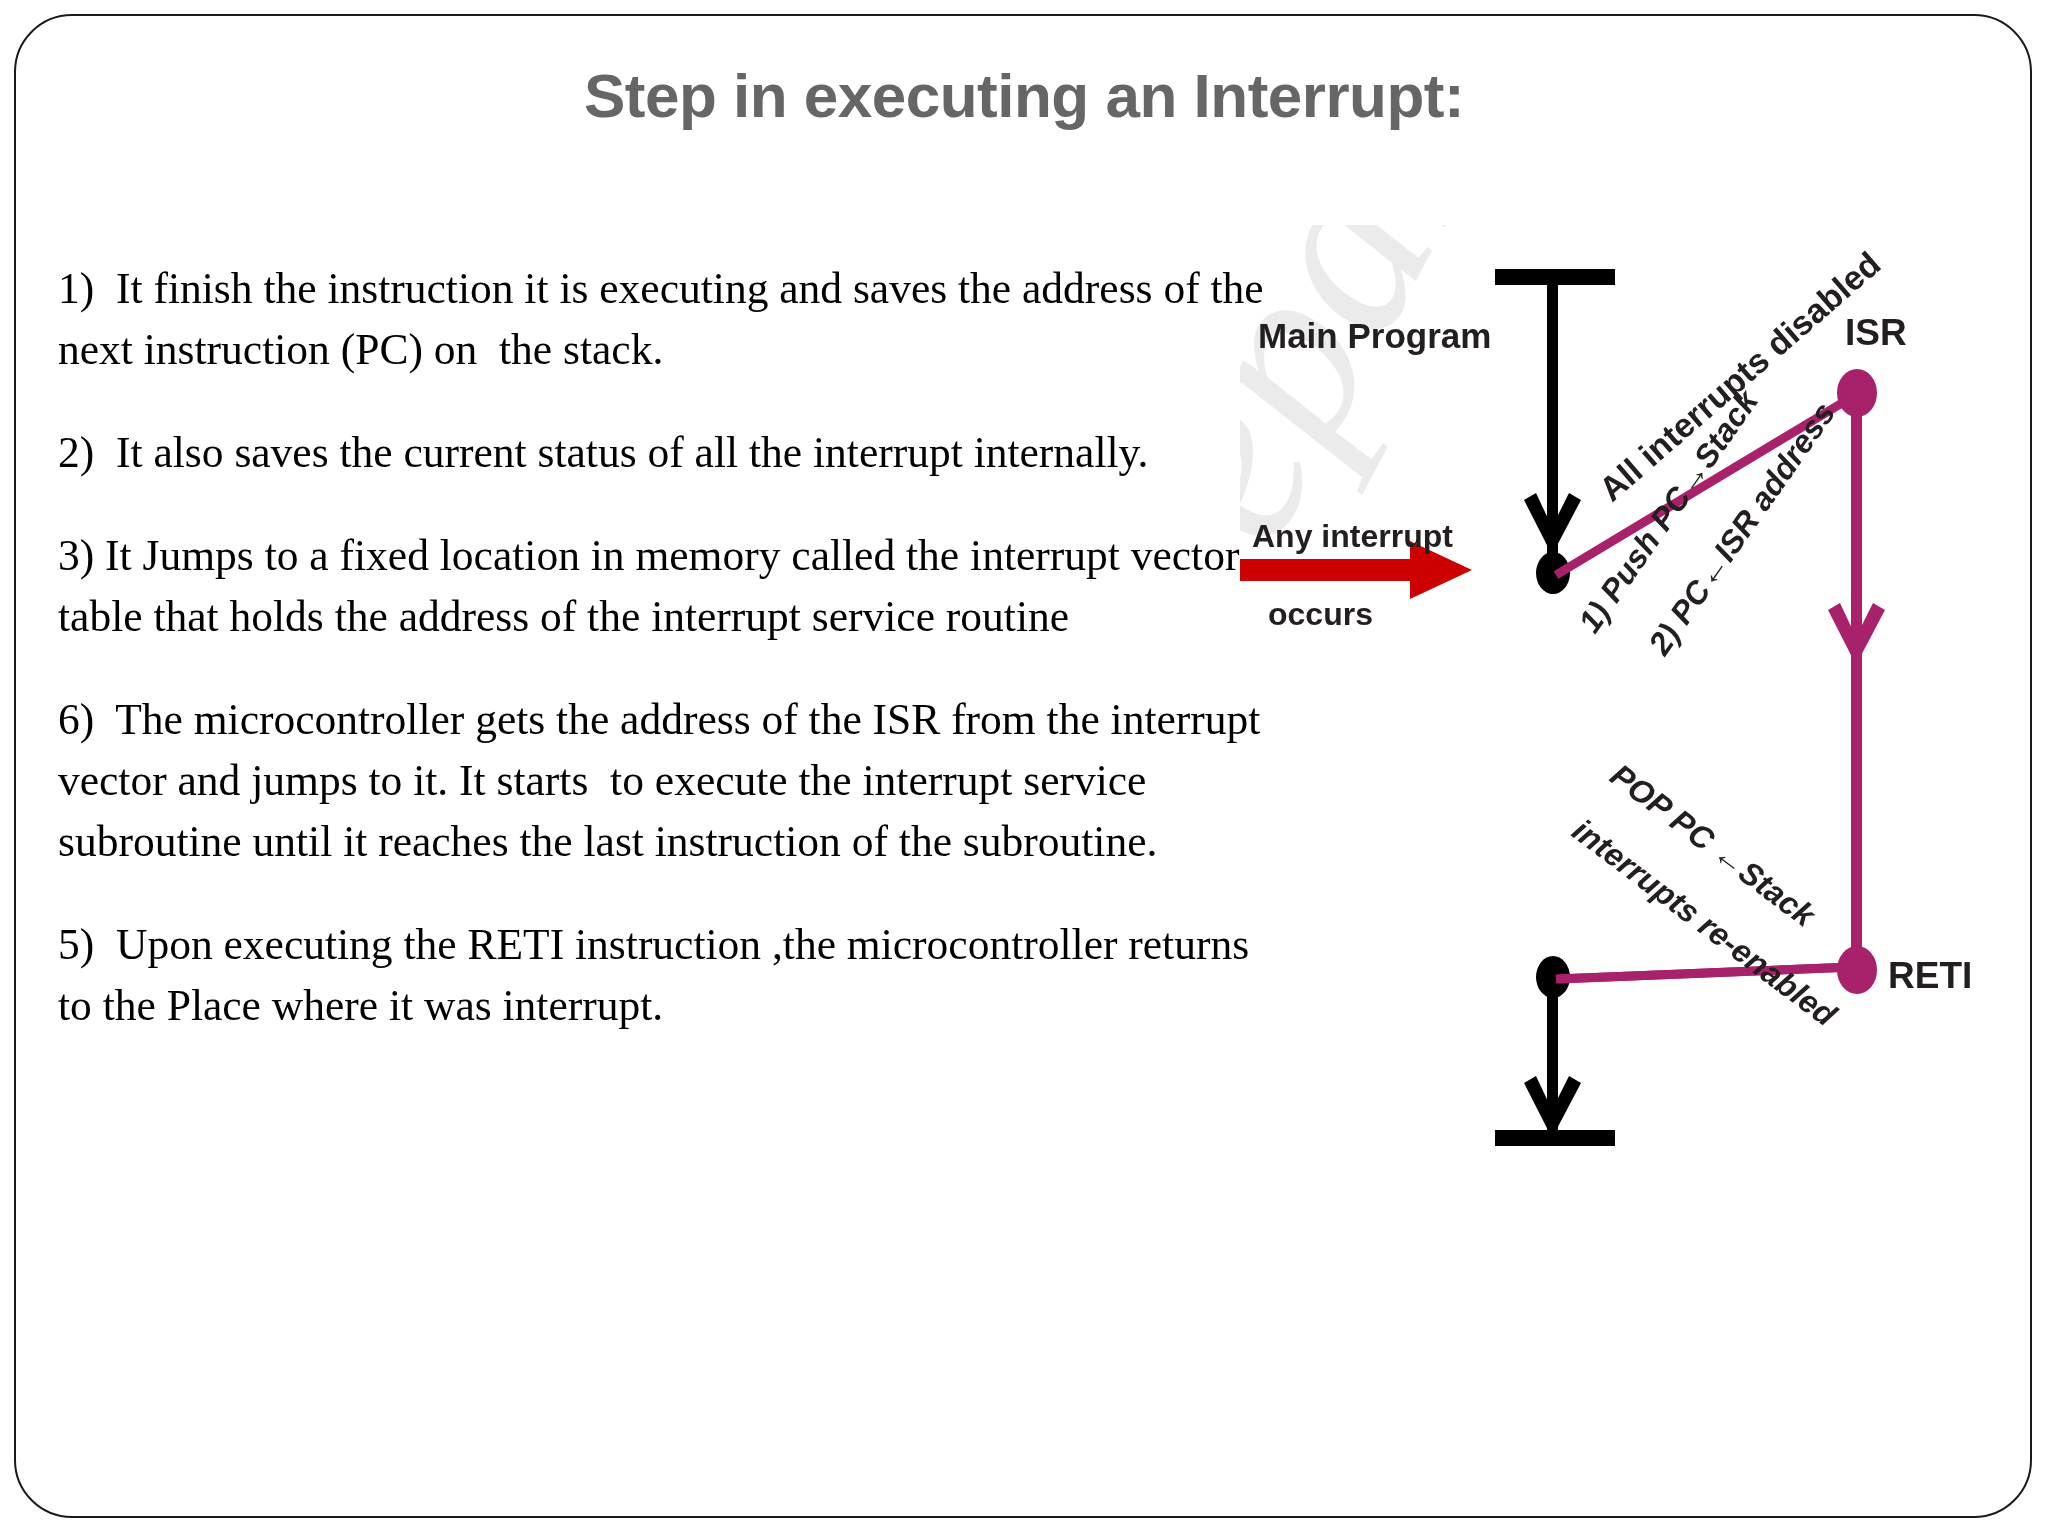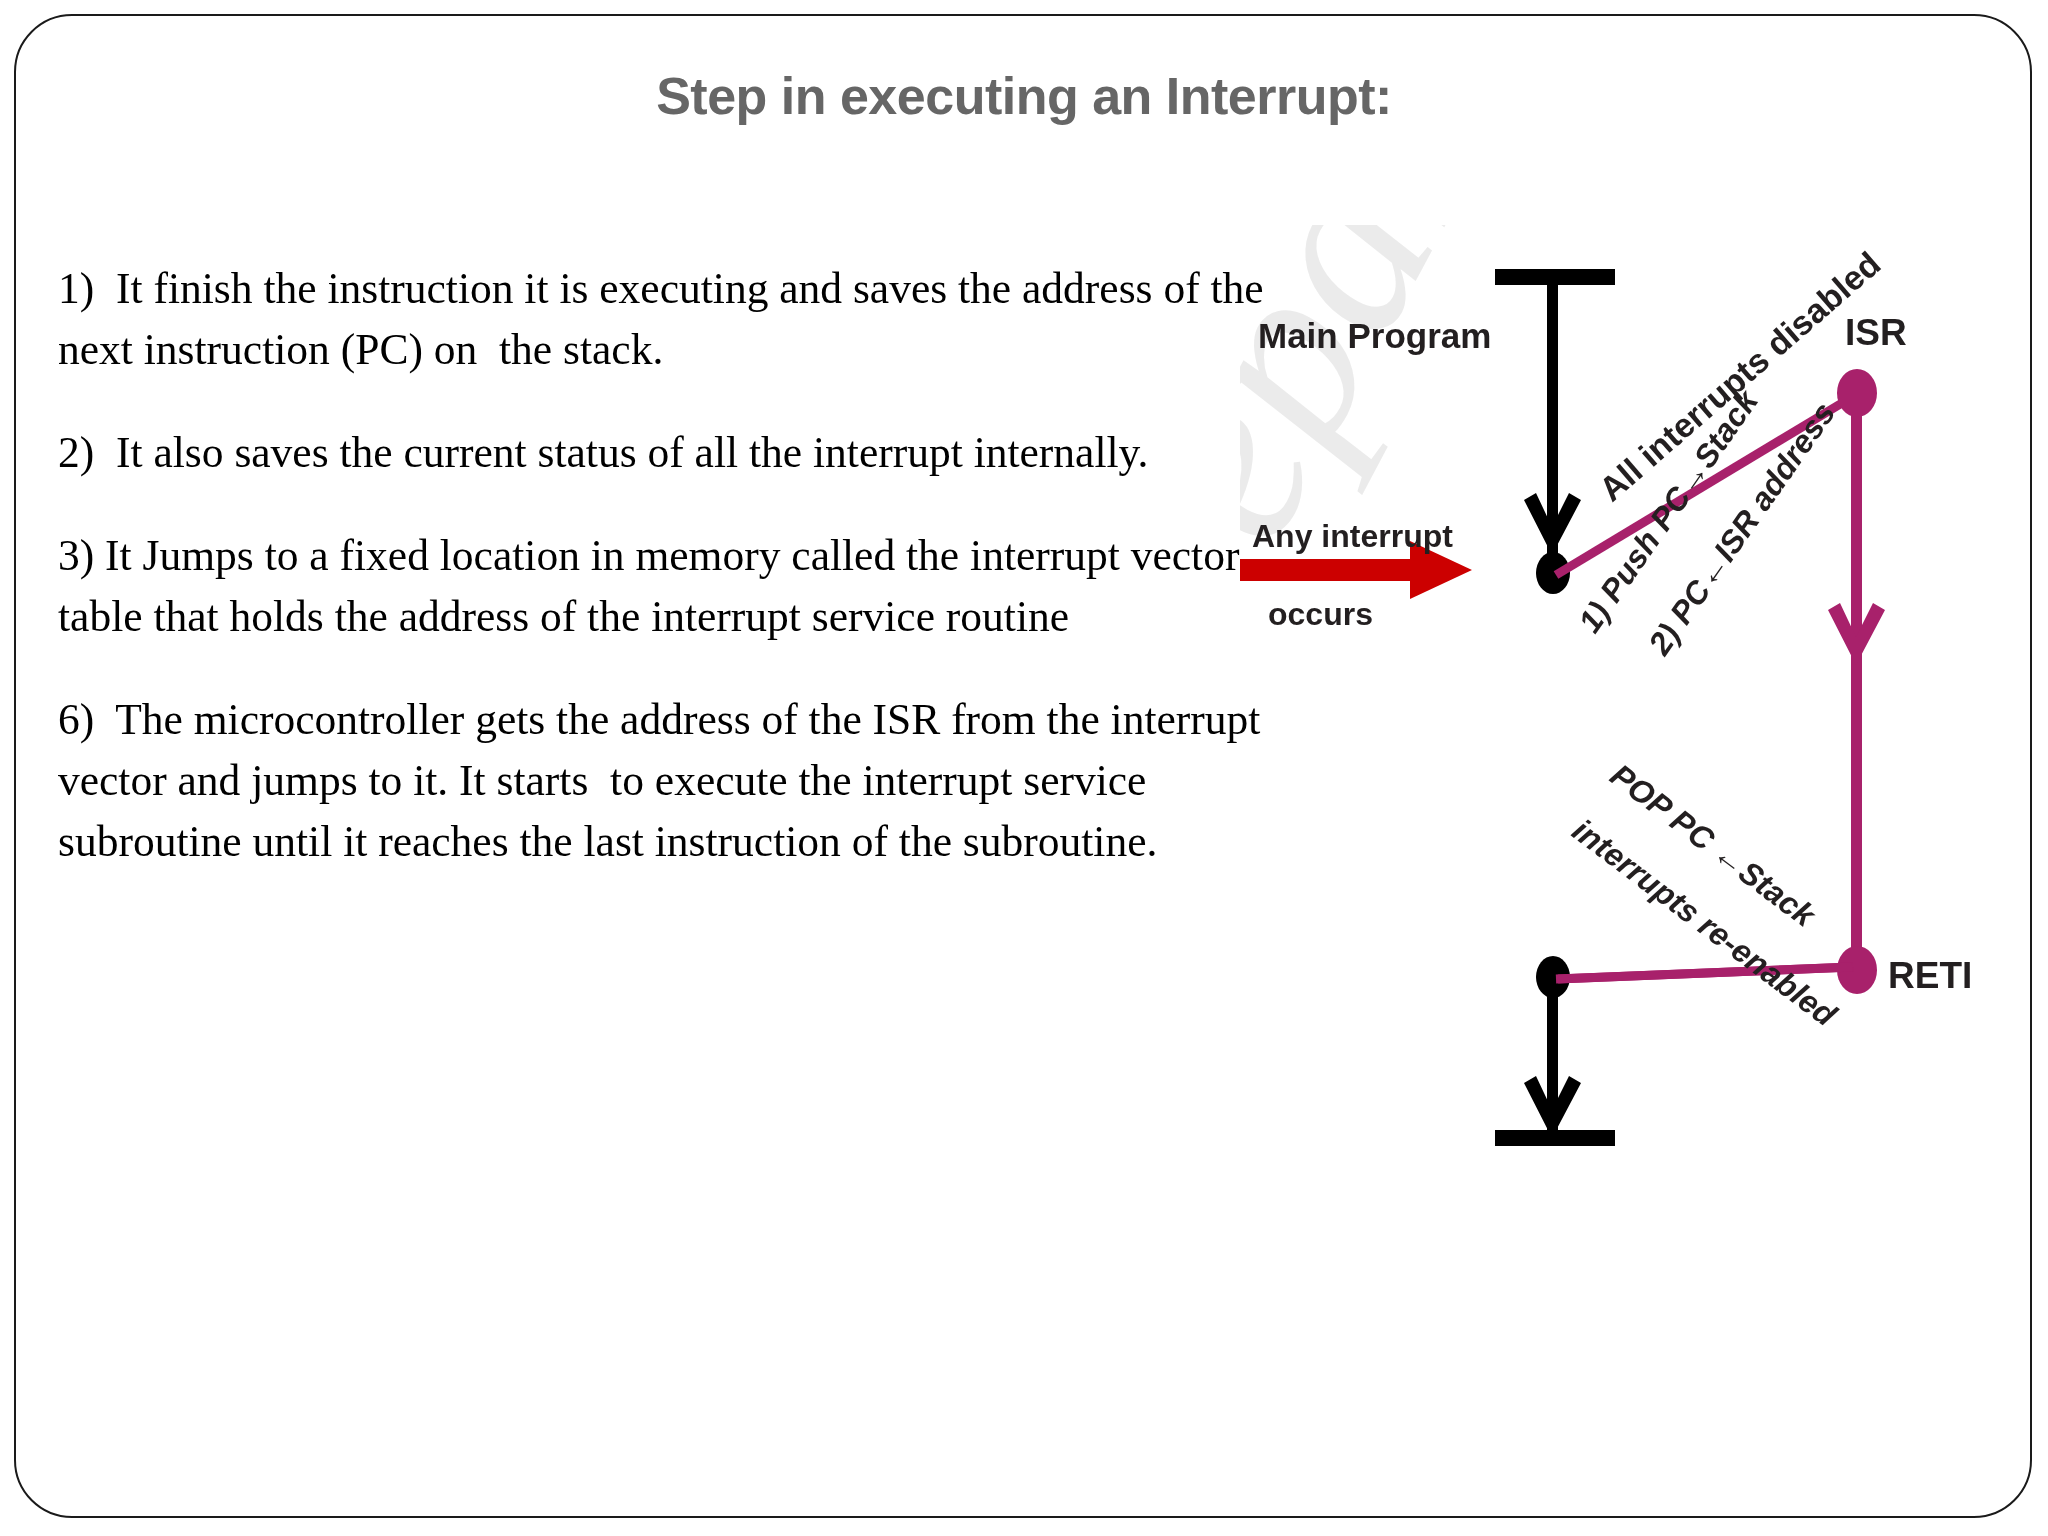--- a/index.html
+++ b/index.html
@@ -38,21 +38,21 @@
 
   
   #title {
     position: absolute;
     left: 0;
     top: 52px;
     width: 2048px;
     text-align: center;
     font-family: "Liberation Sans", sans-serif;
     font-weight: bold;
-    font-size: 52px;
+    font-size: 62px;
     line-height: 88px;
     color: #666666;
     letter-spacing: -0.5px;
     white-space: nowrap;
   }
 
   
   #body-text {
     position: absolute;
     left: 58px;
@@ -97,20 +97,21 @@
 
   <div id="slide-frame"></div>
 
   <div id="title">Step in executing an Interrupt:</div>
 
   <div id="body-text">
     <p class="step">1)  It finish the instruction it is executing and saves the address of the next instruction (PC) on  the stack.</p>
     <p class="step">2)  It also saves the current status of all the interrupt internally.</p>
     <p class="step">3) It Jumps to a fixed location in memory called the interrupt vector table that holds the address of the interrupt service routine</p>
     <p class="step">6)  The microcontroller gets the address of the ISR from the interrupt vector and jumps to it. It starts  to execute the interrupt service subroutine until it reaches the last instruction of the subroutine.</p>
+    <p class="step">5)  Upon executing the RETI instruction ,the microcontroller returns to the Place where it was interrupt.</p>
   </div>
 
   <div id="diagram">
     <svg width="790" height="930" viewBox="0 0 790 930" xmlns="http://www.w3.org/2000/svg">
 
       <g opacity="0.85">
         <text class="wm" x="30" y="330" font-size="250" transform="rotate(-62 30 330)">epare</text>
       </g>
 
       <g>

